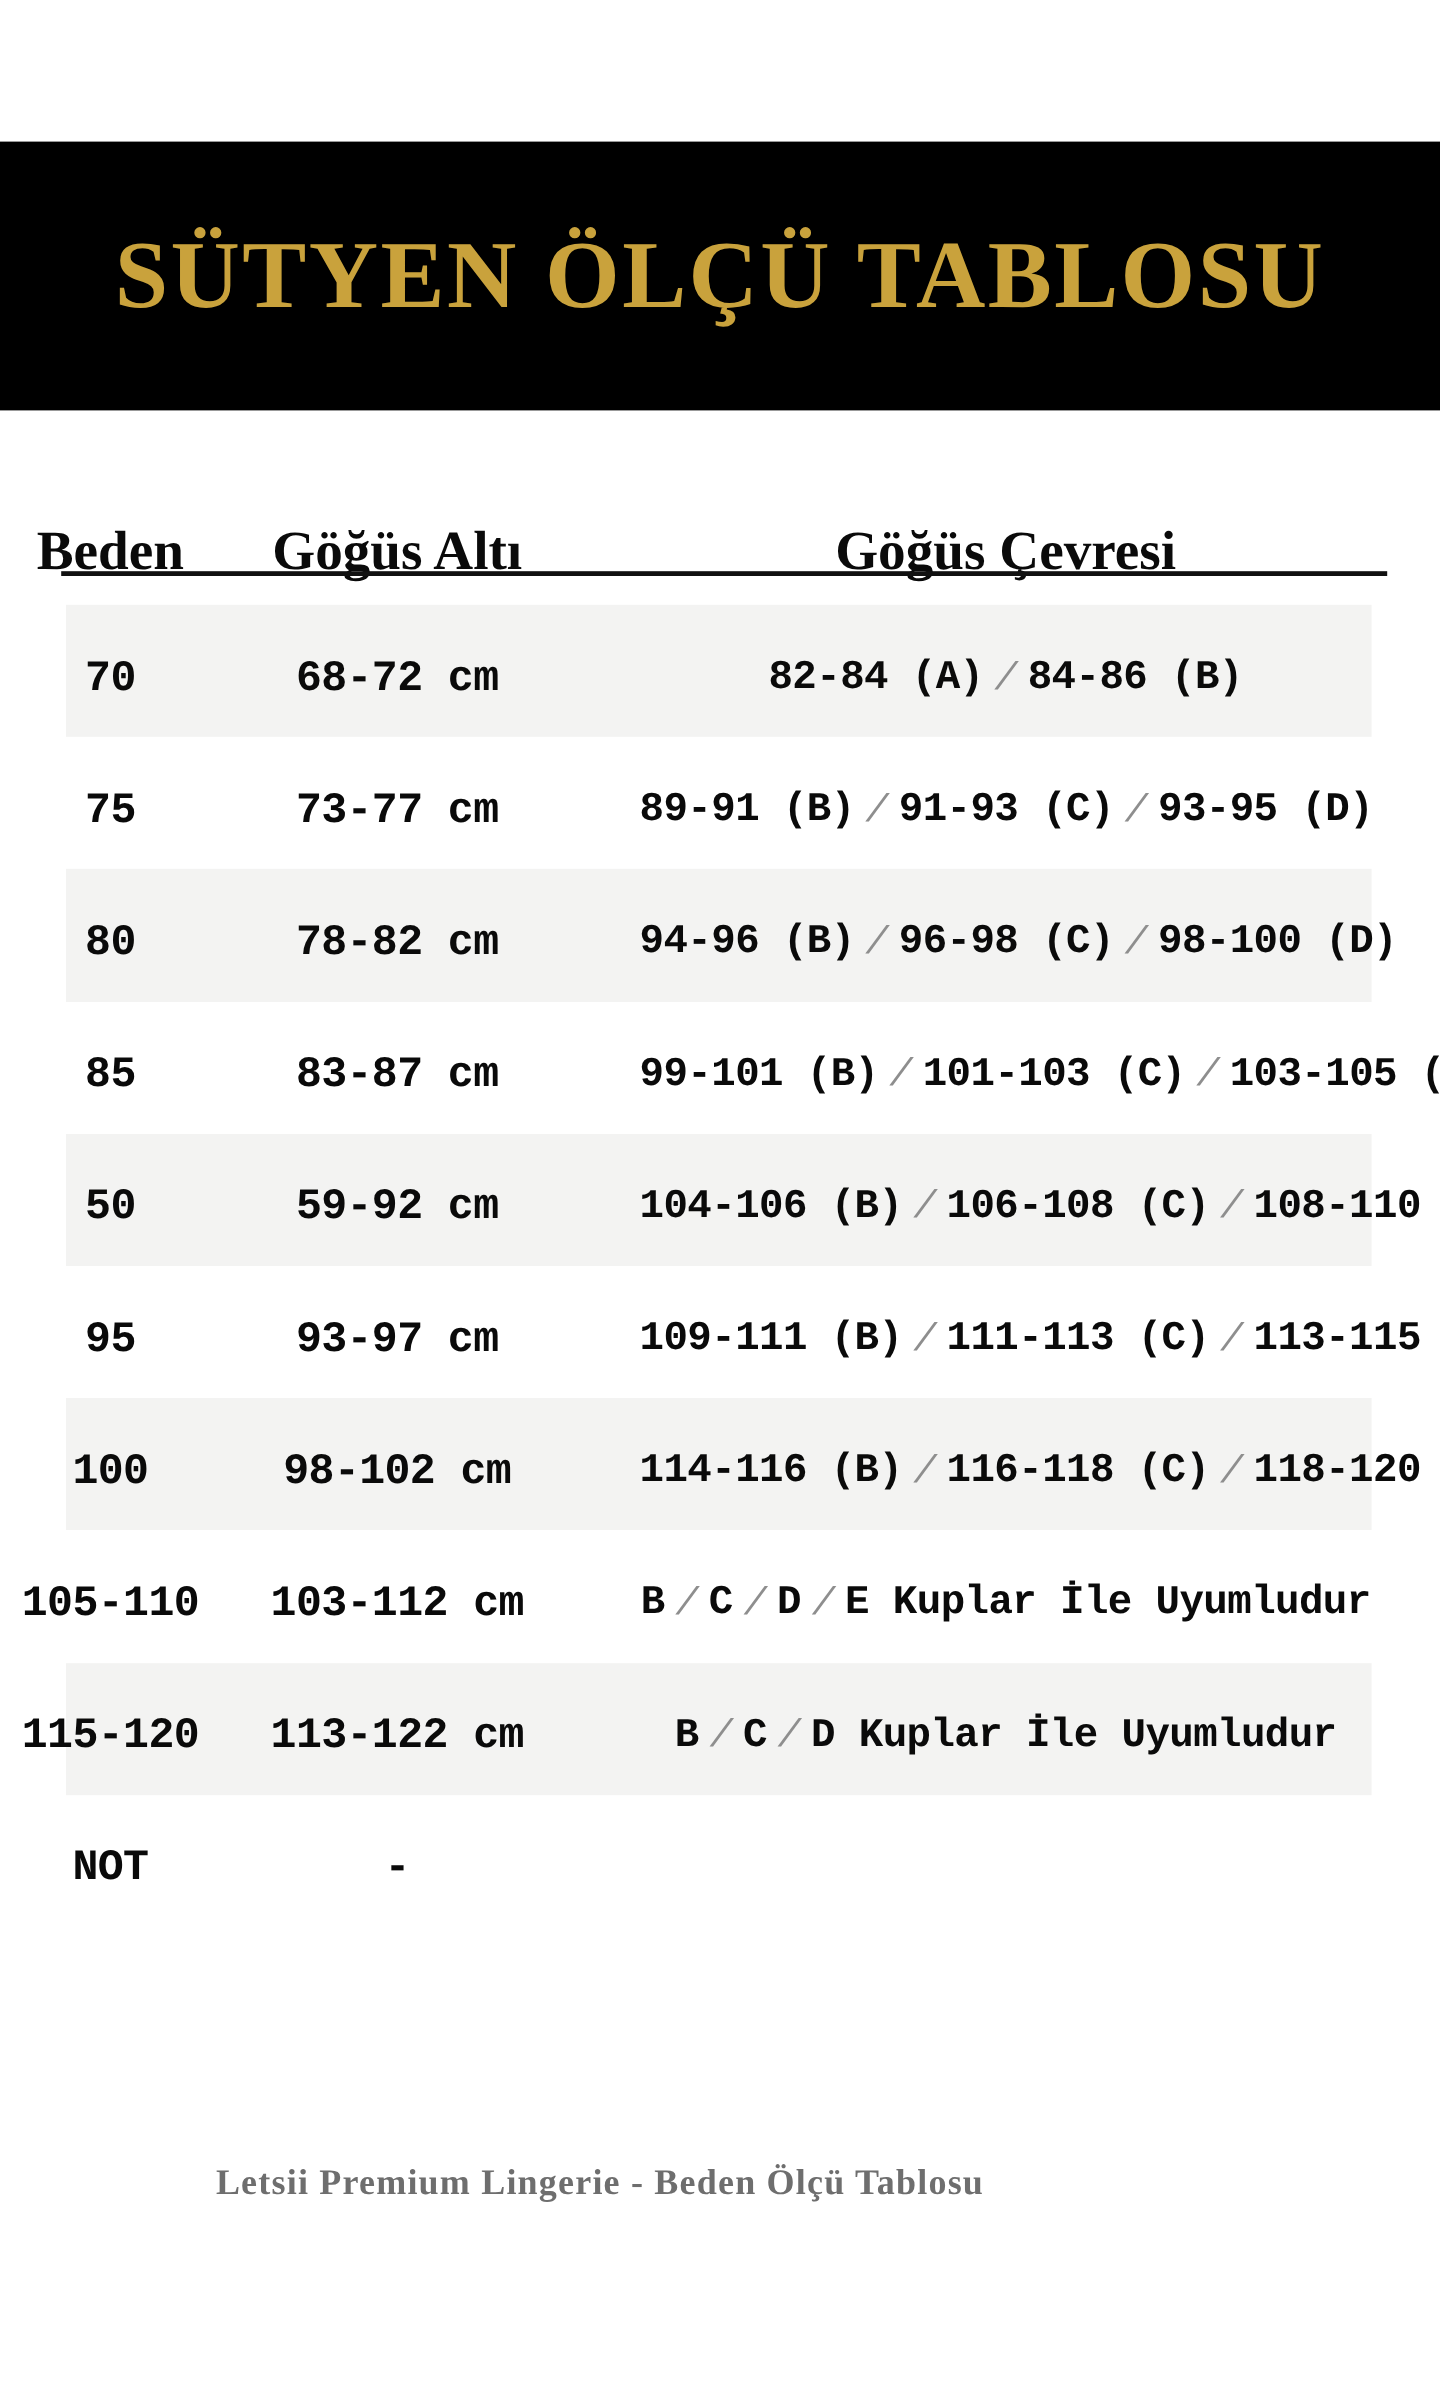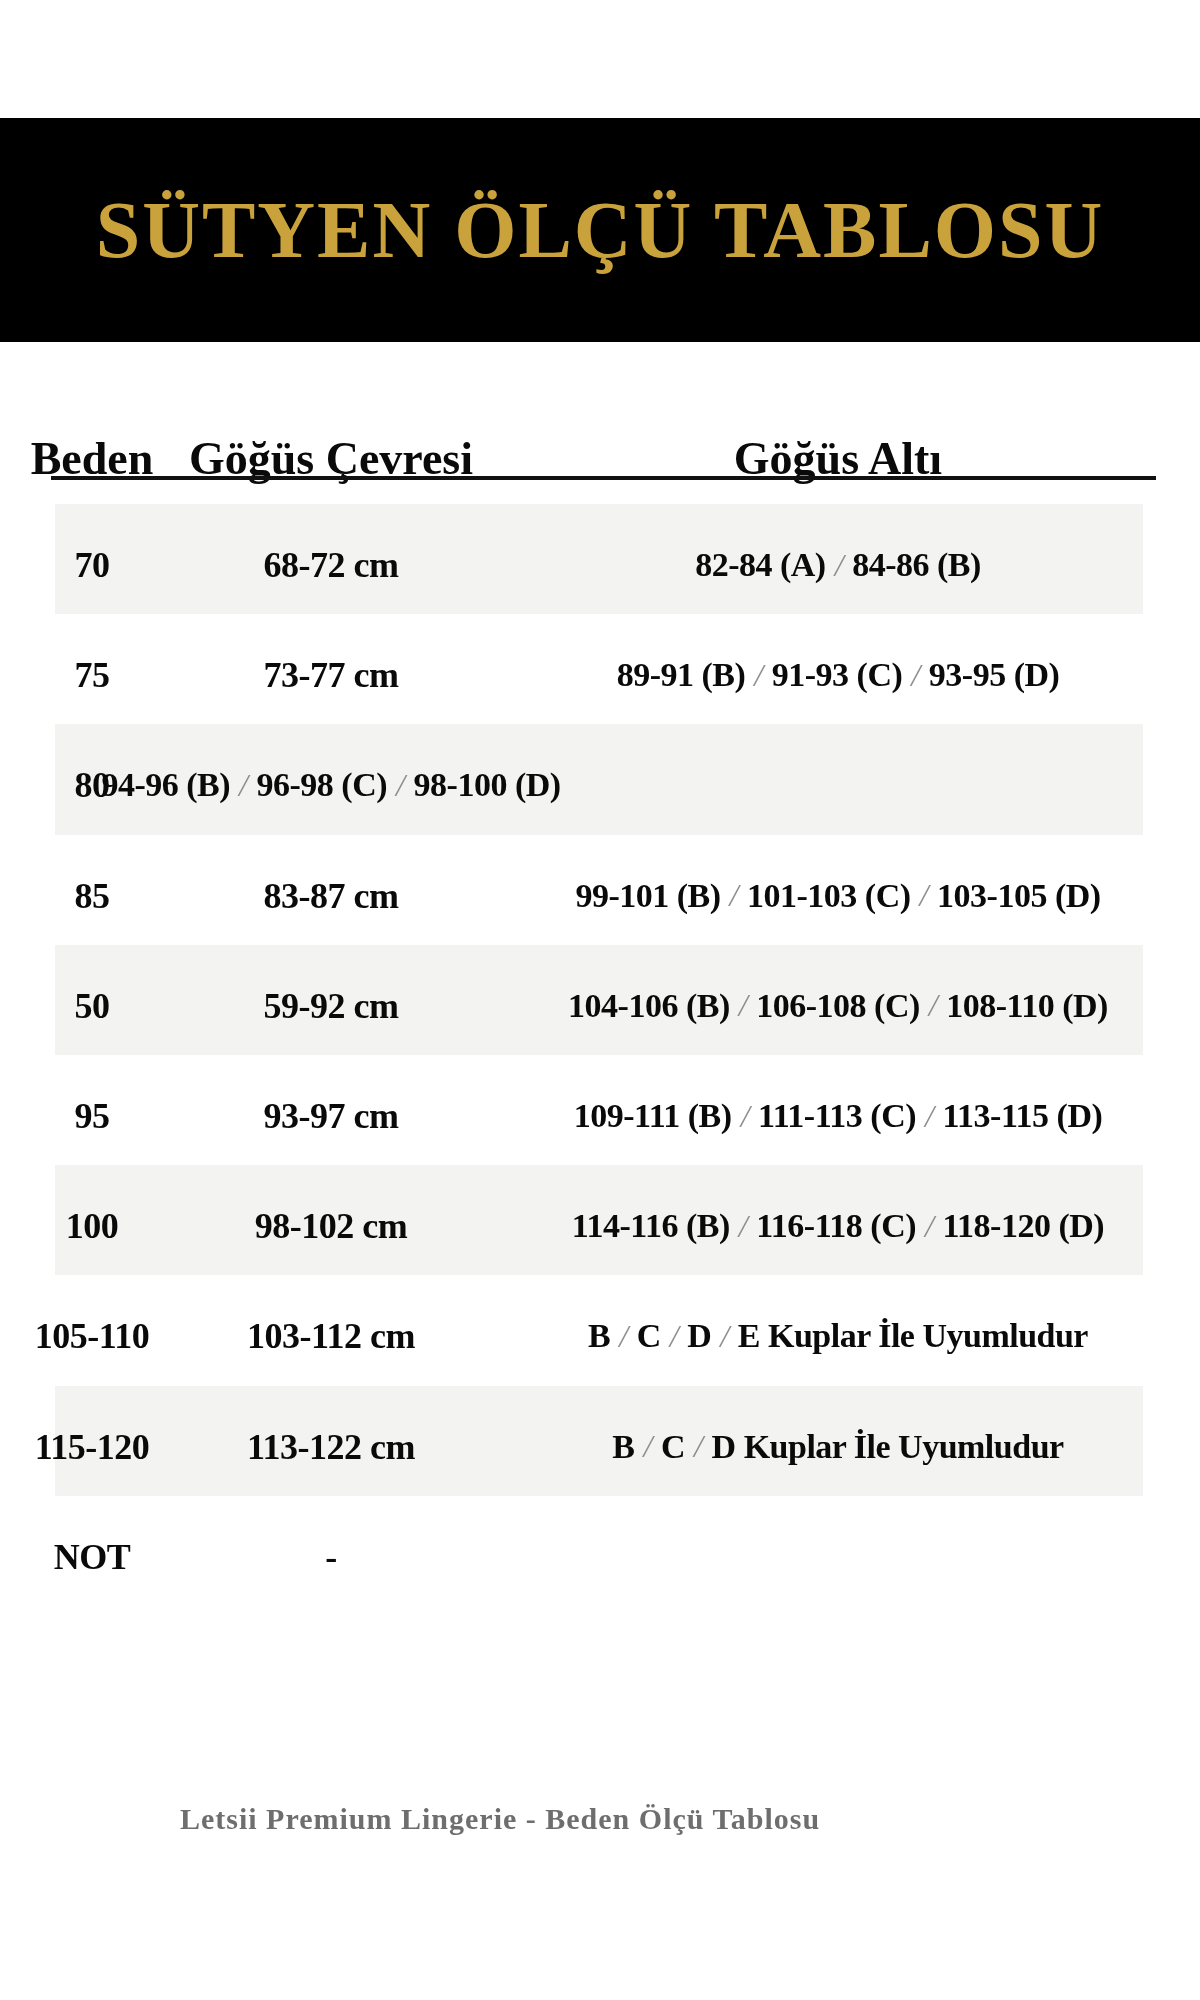--- a/index.html
+++ b/index.html
@@ -78,20 +78,21 @@
     display: flex;
     align-items: center;
     justify-content: center;
     white-space: nowrap;
     padding-top: 12px;
     box-sizing: border-box;
   }
   .trow .cell {
     font-weight: bold;
     color: var(--text, #0A0A0A);
+    font-family: Liberation Mono, monospace;
   }
   .trow .c1, .trow .c2 { font-size: 36px; letter-spacing: -0.5px; }
   .trow .c3 { font-size: 34px; letter-spacing: -0.5px; }
   .slash {
     color: var(--slash, #8E8E8E);
     font-weight: 400;
     font-style: italic;
     padding: 0 9px;
     font-size: 0.95em;
   }
@@ -113,39 +114,40 @@
 <body style="--banner-bg: #000000; --title-gold: #C9A23C; --text: #0A0A0A; --stripe: #F3F3F2; --slash: #8E8E8E; --footer-gray: #6E6E6E;">
 
 <div class="page">
 
   <div class="banner">
     <div class="title">SÜTYEN ÖLÇÜ TABLOSU</div>
   </div>
 
   <div class="thead">
     <div class="cell c1">Beden</div>
+    <div class="cell c2">Göğüs Altı</div>
     <div class="cell c3">Göğüs Çevresi</div>
-    <div class="cell c2">Göğüs Altı</div>
   </div>
 
   <div class="underline"></div>
 
   <div class="tbody">
       <div class="trow stripe">
         <div class="cell c1">70</div>
         <div class="cell c2">68-72 cm</div>
         <div class="cell c3">82-84 (A)<span class="slash">/</span>84-86 (B)</div>
       </div>
       <div class="trow">
         <div class="cell c1">75</div>
         <div class="cell c2">73-77 cm</div>
         <div class="cell c3">89-91 (B)<span class="slash">/</span>91-93 (C)<span class="slash">/</span>93-95 (D)</div>
       </div>
       <div class="trow stripe">
         <div class="cell c1">80</div>
+        <div class="cell c2">78-82 cm</div>
         <div class="cell c3">94-96 (B)<span class="slash">/</span>96-98 (C)<span class="slash">/</span>98-100 (D)</div>
       </div>
       <div class="trow">
         <div class="cell c1">85</div>
         <div class="cell c2">83-87 cm</div>
         <div class="cell c3">99-101 (B)<span class="slash">/</span>101-103 (C)<span class="slash">/</span>103-105 (D)</div>
       </div>
       <div class="trow stripe">
         <div class="cell c1">50</div>
         <div class="cell c2">59-92 cm</div>

